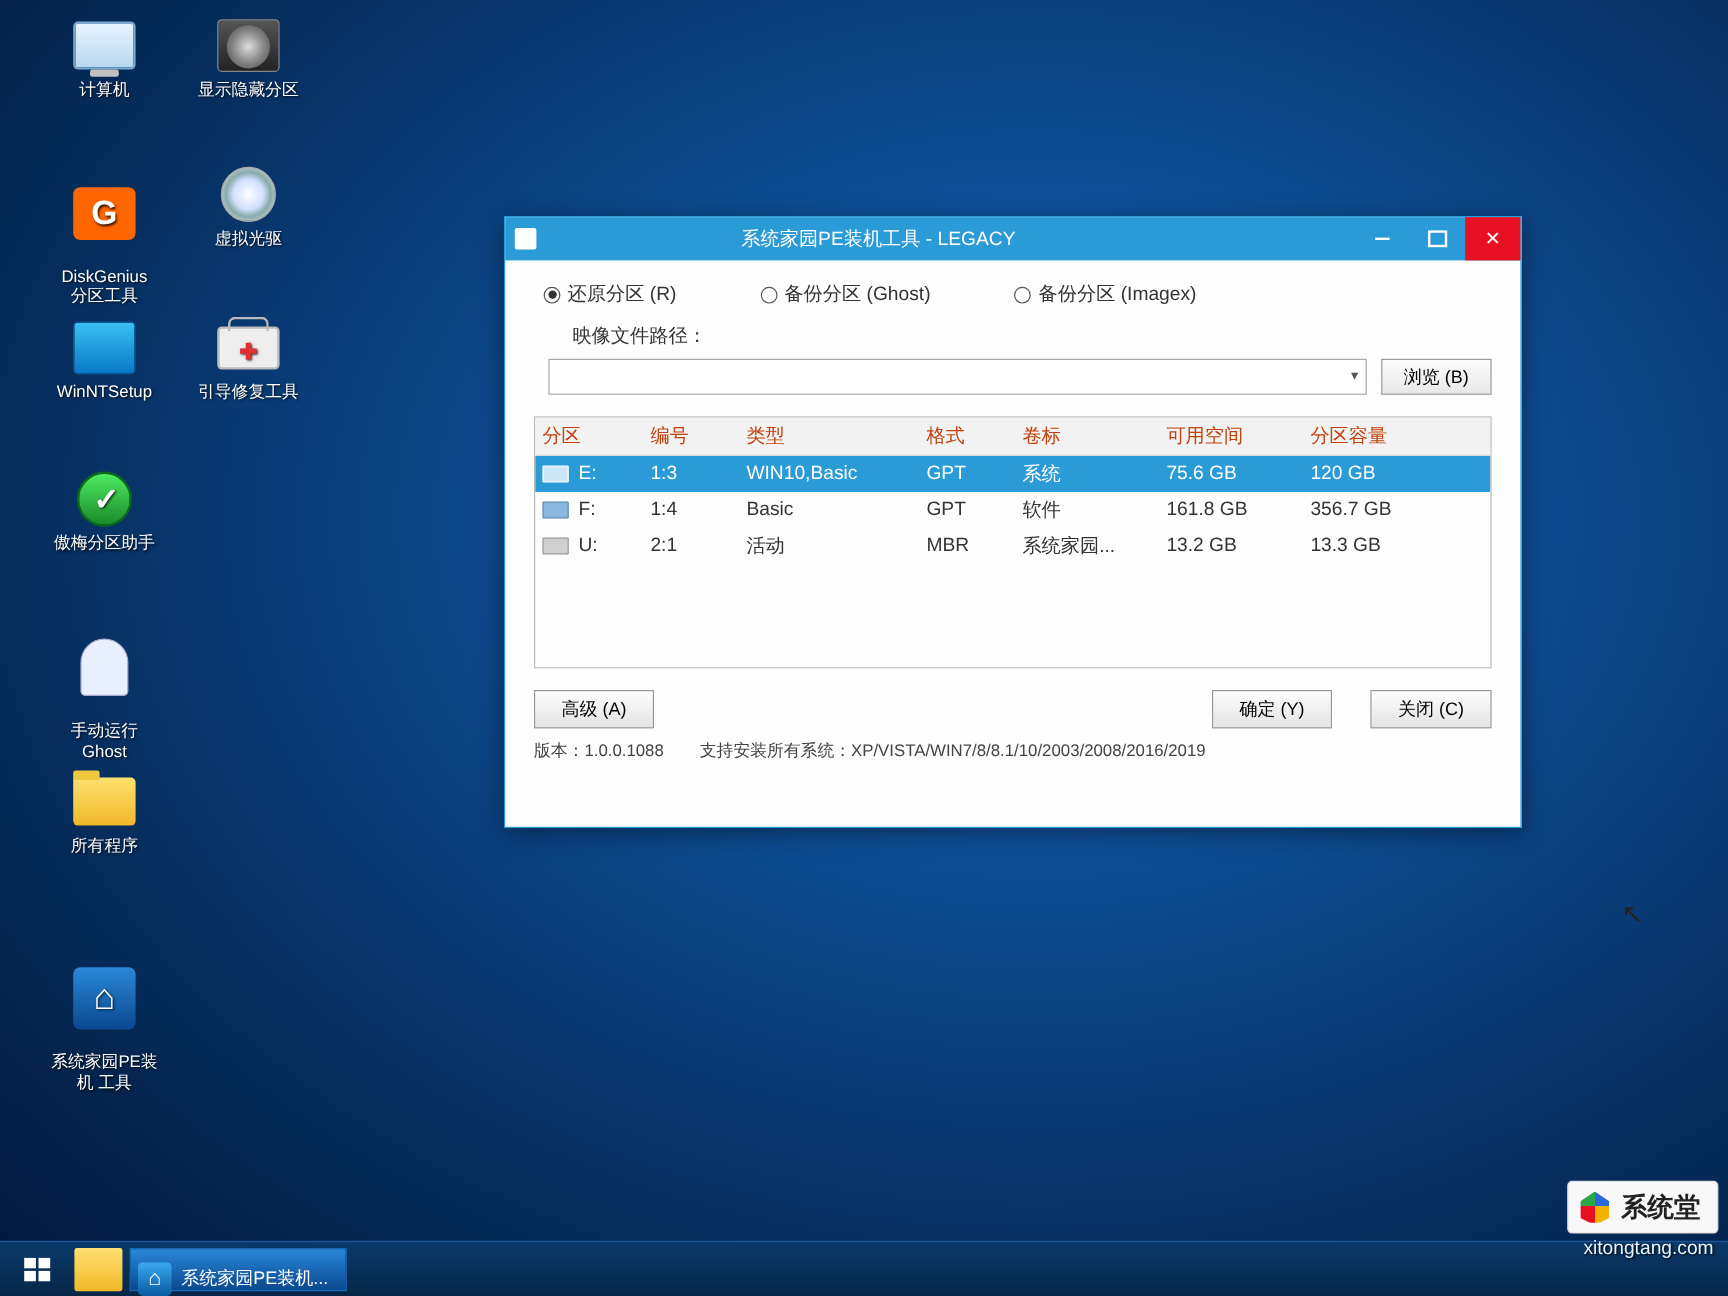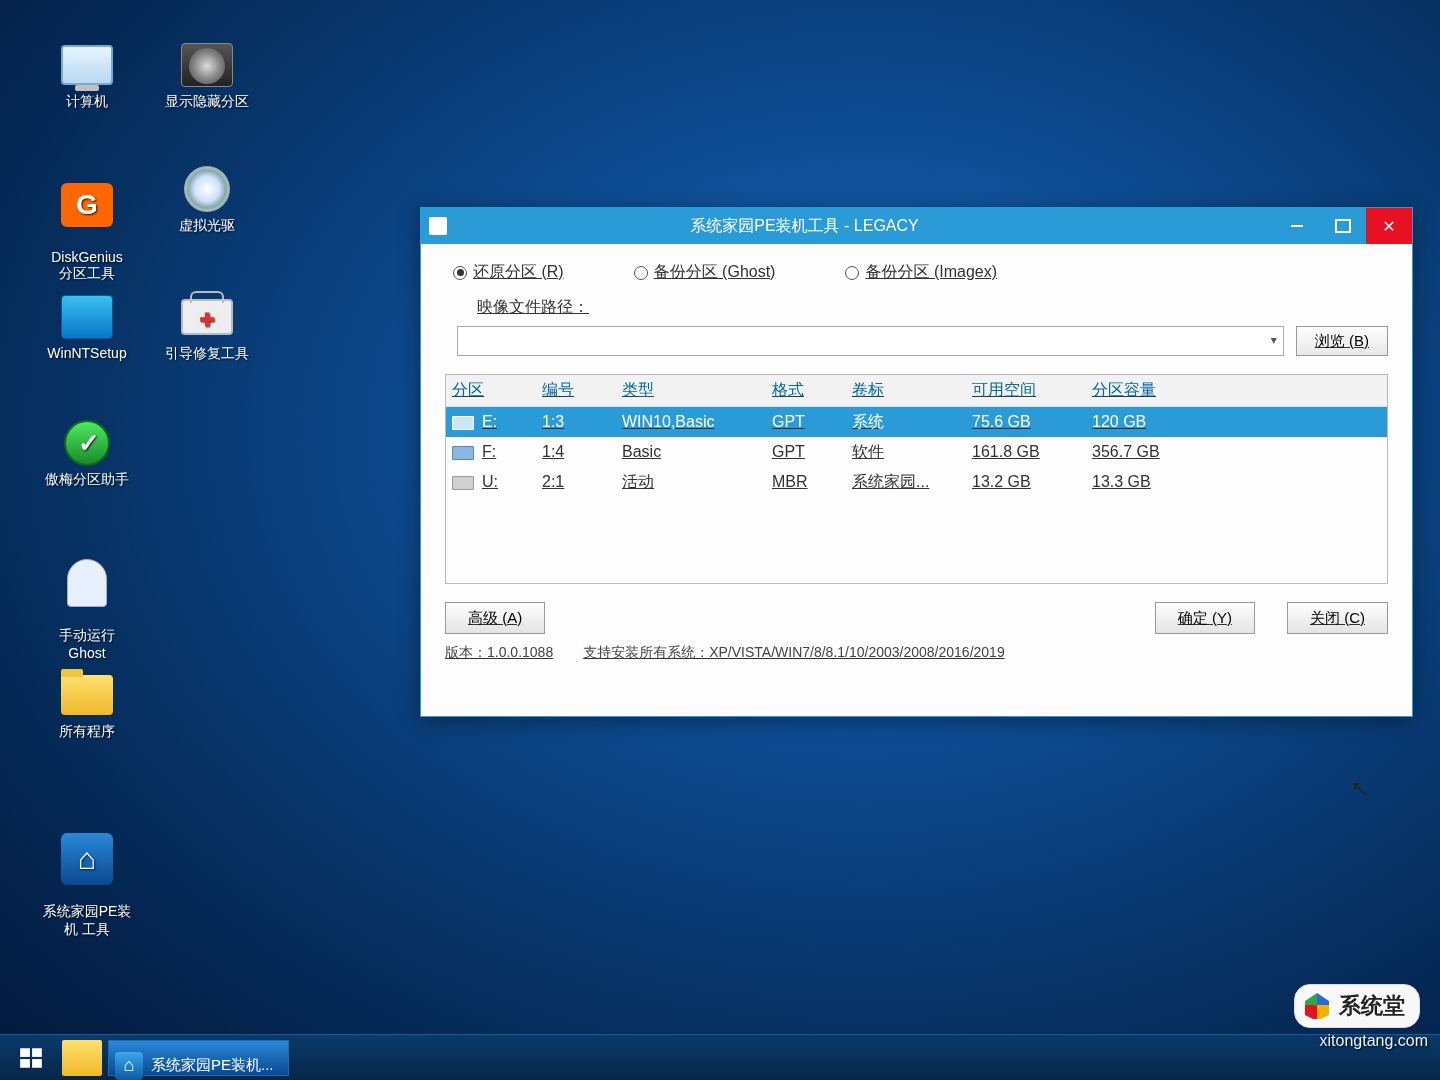--- a/index.html
+++ b/index.html
@@ -10,21 +10,21 @@
     font-family: "Microsoft YaHei", "SimSun", sans-serif;
     background: radial-gradient(ellipse at 60% 40%, #1a6bc4 0%, #0d4a8f 35%, #062d5c 70%, #02173a 100%);
     overflow: hidden;
     position: relative;
     color: #fff;
   }
 
   
   .desktop {
     position: absolute;
-    top: 0; left: 0; right: 0; bottom: 40px; margin-top: 27px;
+    top: 0; left: 0; right: 0; bottom: 40px;
   }
   .desktop-icon {
     position: absolute;
     width: 110px;
     text-align: center;
     font-size: 14px;
     cursor: pointer;
     text-shadow: 1px 1px 2px rgba(0,0,0,0.8);
   }
   .desktop-icon .ic {
@@ -50,21 +50,21 @@
   .ic-ghost { width:40px;height:48px;background:#e8f0ff;border-radius:20px 20px 4px 4px;border:1px solid #aac;}
   .ic-folder { width:52px;height:40px;background:linear-gradient(#ffe070,#f0b828);border-radius:2px 4px 4px 4px;position:relative;}
   .ic-folder::before{content:"";position:absolute;top:-6px;left:0;width:22px;height:8px;background:#f0c840;border-radius:2px 2px 0 0;}
   .ic-app { width:52px;height:52px;background:linear-gradient(#2a88d8,#0a4890);border-radius:6px;display:flex;align-items:center;justify-content:center;}
   .ic-app::after{content:"⌂";color:#fff;font-size:30px;}
 
   
   .app-window {
     position: absolute;
     left: 420px; top: 180px;
-    width: 993px; height: 510px;
+    width: 848px; height: 510px;
     background: #fdfdfd;
     border: 1px solid #2a9bd6;
     box-shadow: 0 4px 20px rgba(0,0,0,0.4);
     color: #222;
     display: flex; flex-direction: column;
   }
   .titlebar {
     height: 36px;
     background: #2a9bd6;
     display: flex; align-items: center;
@@ -74,35 +74,35 @@
   }
   .titlebar .title-icon { width:18px;height:18px;background:#fff;margin:0 8px;border-radius:2px;}
   .titlebar .title-text { flex:1; text-align:center; padding-right:120px; }
   .win-controls { display:flex; height:100%; }
   .win-btn { width:46px;display:flex;align-items:center;justify-content:center;font-size:16px;cursor:pointer;}
   .win-btn.min::after{content:"";width:12px;height:2px;background:#fff;}
   .win-btn.max::after{content:"";width:12px;height:10px;border:2px solid #fff;}
   .win-btn.close{background:#e81123;}
   .win-btn.close::after{content:"✕";color:#fff;}
 
-  .win-body { flex:1; padding: 18px 24px 10px; display:flex; flex-direction:column; font-size:16px; color:#333;text-decoration:underline;}
+  .win-body { flex:1; padding: 18px 24px 10px; display:flex; flex-direction:column; font-size:16px; color:#333;}
   .mode-row { display:flex; gap:70px; margin-bottom:14px; padding-left:8px;}
   .radio-opt { display:flex; align-items:center; gap:6px; cursor:pointer;}
   .radio { width:14px;height:14px;border:1.5px solid #555;border-radius:50%;display:inline-flex;align-items:center;justify-content:center;}
   .radio.sel::after{content:"";width:7px;height:7px;background:#333;border-radius:50%;}
 
   .path-row { display:flex; align-items:flex-end; gap:12px; margin-bottom:18px; padding-left:32px;}
   .path-label { white-space:nowrap; }
   .path-input { flex:1; height:30px; border:1px solid #aaa; background:#fff; position:relative;}
   .path-input .dd-arrow{position:absolute;right:6px;top:6px;font-size:12px;color:#555;}
   .browse-btn { height:30px; padding:0 18px; border:1px solid #999; background:linear-gradient(#fdfdfd,#e8e8e8); cursor:pointer; font-size:15px;}
 
   .part-table { border:1px solid #bbb; flex-basis:210px; overflow:hidden; }
   .pt-head, .pt-row { display:grid; grid-template-columns: 90px 80px 150px 80px 120px 120px 120px; align-items:center; height:30px; padding-left:6px;}
-  .pt-head { background:#f2f2f2; font-weight:400; color:#0369a1; border-bottom:1px solid #ddd; height:32px;}
+  .pt-head { background:#f2f2f2; font-weight:400; color:#c2410c; border-bottom:1px solid #ddd; height:32px;}
   .pt-row.sel { background:#2a9bd6; color:#fff; }
   .pt-row .drv-ic { width:22px;height:14px;background:#8ab8e0;display:inline-block;border:1px solid #5a88b0;border-radius:1px;margin-right:8px;vertical-align:middle;}
   .pt-row.sel .drv-ic { background:#cde6f7;border-color:#fff;}
   .pt-row.usb .drv-ic { background:#d0d0d0;border-color:#999;}
 
   .action-row { display:flex; align-items:center; margin-top:18px; gap:32px;}
   .action-row .spacer{flex:1;}
   .std-btn { height:32px; padding:0 22px; border:1px solid #999; background:linear-gradient(#fdfdfd,#e4e4e4); cursor:pointer; font-size:15px;}
   .footer-row { display:flex; align-items:center; margin-top:10px; font-size:14px; color:#444; gap:30px;}
 
@@ -119,23 +119,23 @@
   .start-btn { width:50px;height:40px;display:flex;align-items:center;justify-content:center;cursor:pointer;}
   .start-btn svg{width:26px;height:26px;}
   .task-tray{width:40px;height:36px;background:linear-gradient(#ffe070,#f0b828);border-radius:2px;cursor:pointer;}
   .task-item { height:36px; display:flex; align-items:center; gap:8px; padding:16px 14px 0 6px;
     background:linear-gradient(#2a88d8,#0a4890); border:1px solid #1a6ab8; cursor:pointer; font-size:15px;}
   .task-item .ti-ic{width:28px;height:28px;background:linear-gradient(#3aa8f0,#0a5aa0);border-radius:4px;display:flex;align-items:center;justify-content:center;}
   .task-item .ti-ic::after{content:"⌂";color:#fff;font-size:18px;}
 
   
   .watermark {
-    position:absolute; right:20px; bottom:52px;
+    position:absolute; right:8px; bottom:52px;
     background:#f8f8f8; color:#222; font-size:22px; font-weight:600;
-    padding:6px 14px 6px 44px; border-radius:16px; border:1px solid #ddd;
+    padding:6px 14px 6px 44px; border-radius:4px; border:1px solid #ddd;
   }
   .watermark::before{content:"";position:absolute;left:8px;top:6px;width:28px;height:28px;
     background: conic-gradient(#2a6ad8 0 90deg,#f0b400 90deg 180deg,#e81123 180deg 270deg,#2aa84a 270deg 360deg);
     clip-path: path("M14 2 L26 10 L26 24 L14 30 L2 24 L2 10 Z");
     border-radius:4px;}
   .wm-url { position:absolute; right:12px; bottom:30px; font-size:16px; color:#e8f4ff; text-shadow:1px 1px 2px #000;}
 </style>
 </head>
 <body>
 

